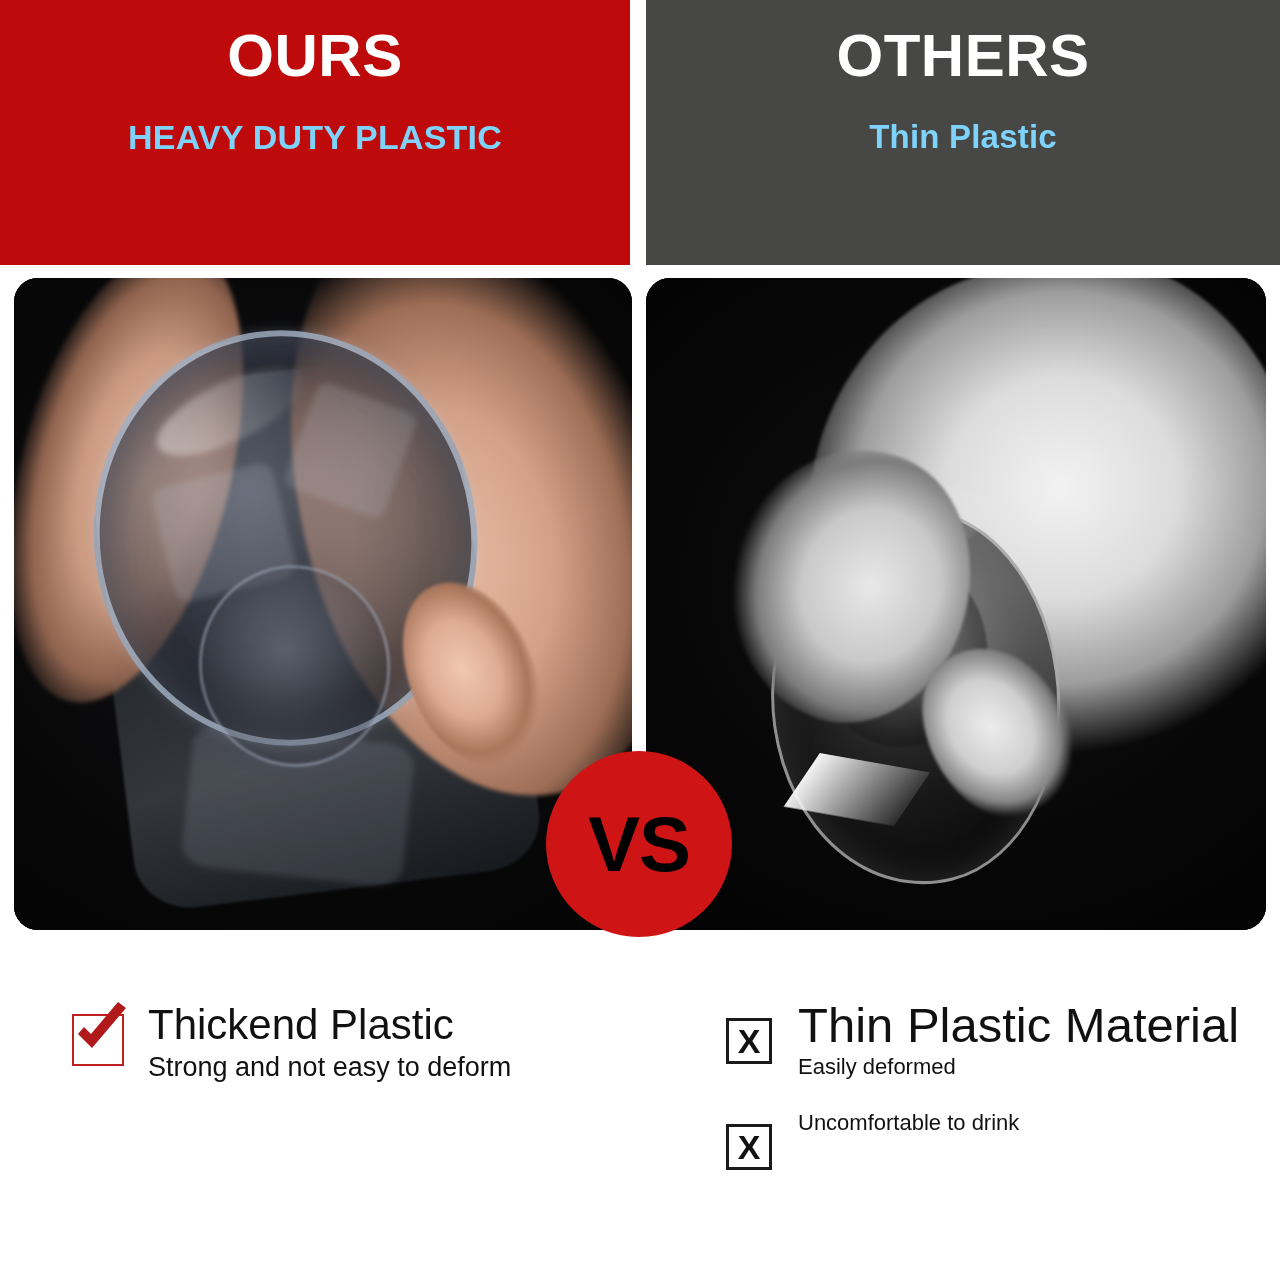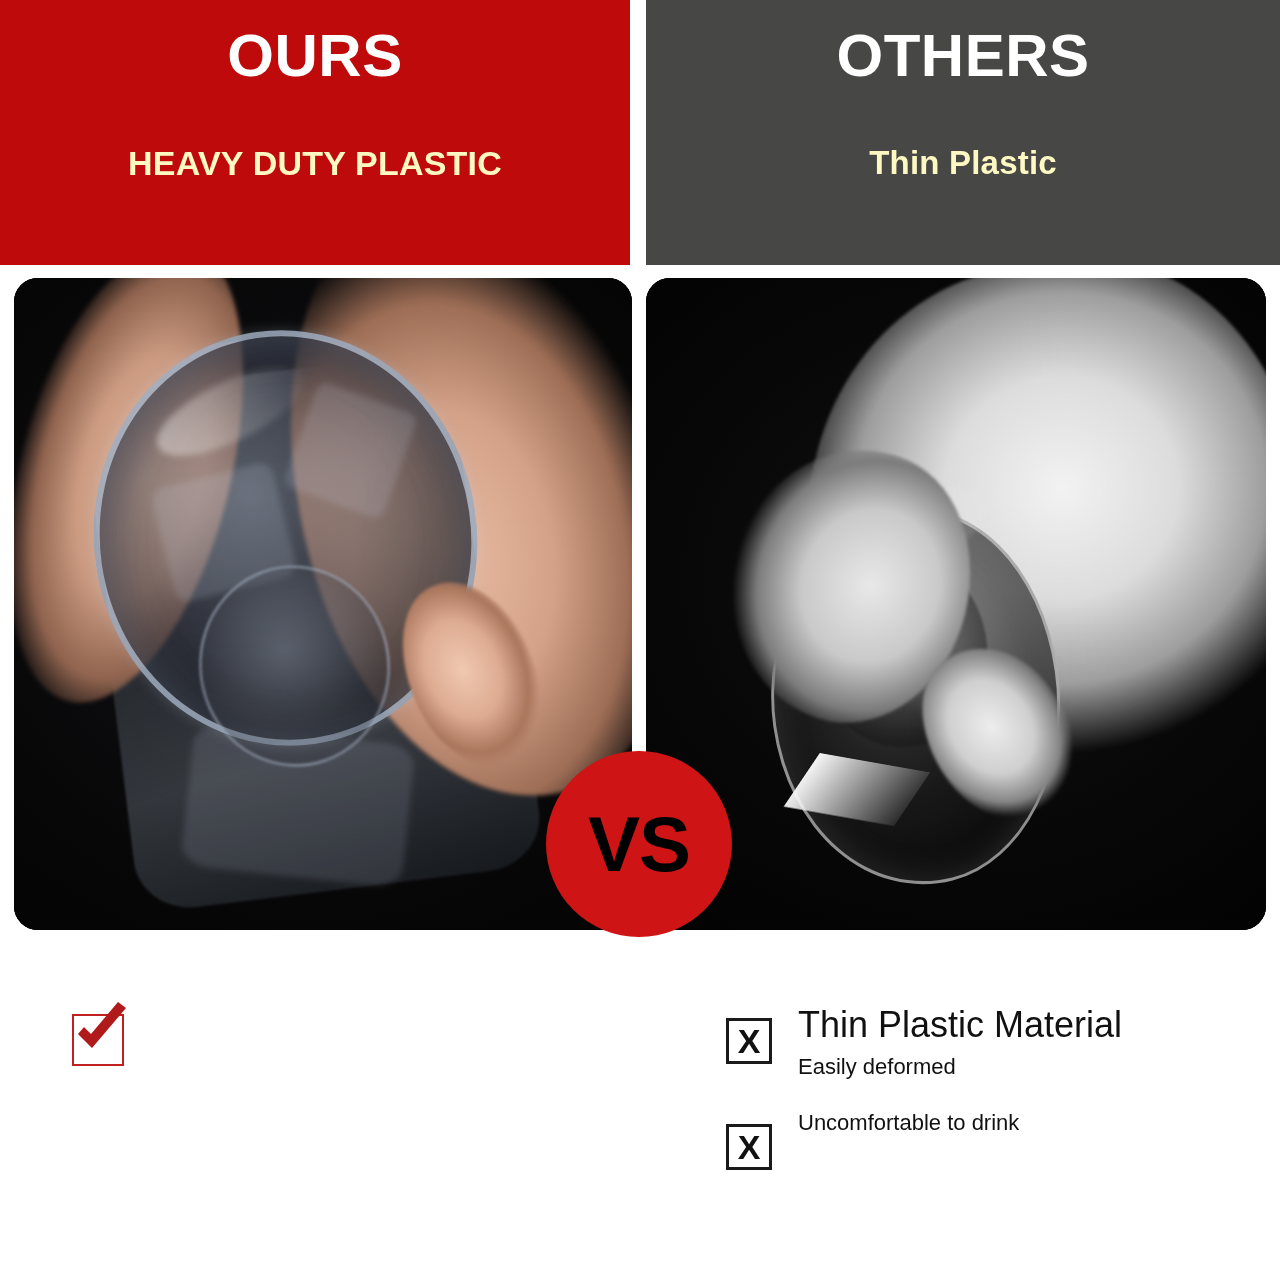--- a/index.html
+++ b/index.html
@@ -43,26 +43,26 @@
   .header-title {
     color: #ffffff;
     font-weight: bold;
     font-size: 60px;
     line-height: 60px;
     letter-spacing: 0.5px;
     margin-top: 26px;
     white-space: nowrap;
   }
   .header-sub {
-    color: #fef9c3;
+    color: #7dd3fc;
     font-weight: bold;
     font-size: 34px;
     line-height: 34px;
     letter-spacing: 0.2px;
-    margin-top: 60px;
+    margin-top: 34px;
     white-space: nowrap;
   }
   .header-col.others .header-sub {
     font-size: 33px;
   }
 
   
   .panels {
     position: absolute;
     left: 0;
@@ -334,21 +334,21 @@
   .feature-text { margin-left: 24px; }
   .feature-col.cons .feature-text { margin-left: 26px; }
 
   .feature-title {
     color: #111111;
     font-size: 42px;
     line-height: 50px;
     font-weight: normal;
     white-space: nowrap;
   }
-  .feature-col.cons .feature-title { font-size: 36px; }
+  .feature-col.cons .feature-title { font-size: 49px; }
 
   .feature-desc {
     color: #111111;
     font-size: 27px;
     line-height: 34px;
     white-space: nowrap;
   }
   .feature-col.cons .feature-desc { font-size: 22px; }
 </style>
 </head>
@@ -405,20 +405,24 @@
 <div class="features">
 
   <div class="feature-col pros">
 
     <div class="feature-row">
       <div class="check-box">
         <svg viewBox="0 0 68 68" aria-hidden="true">
           <path d="M10 34 L24 48 L58 8 L50 2 L23 34 L16 27 Z" fill="#B01A1A"></path>
         </svg>
       </div>
+      <div class="feature-text">
+        <div class="feature-title">Thickend Plastic</div>
+        <div class="feature-desc">Strong and not easy to deform</div>
+      </div>
     </div>
 
 
   </div>
 
   <div class="feature-col cons">
 
     <div class="feature-row">
       <div class="x-box">
         <span>X</span>

